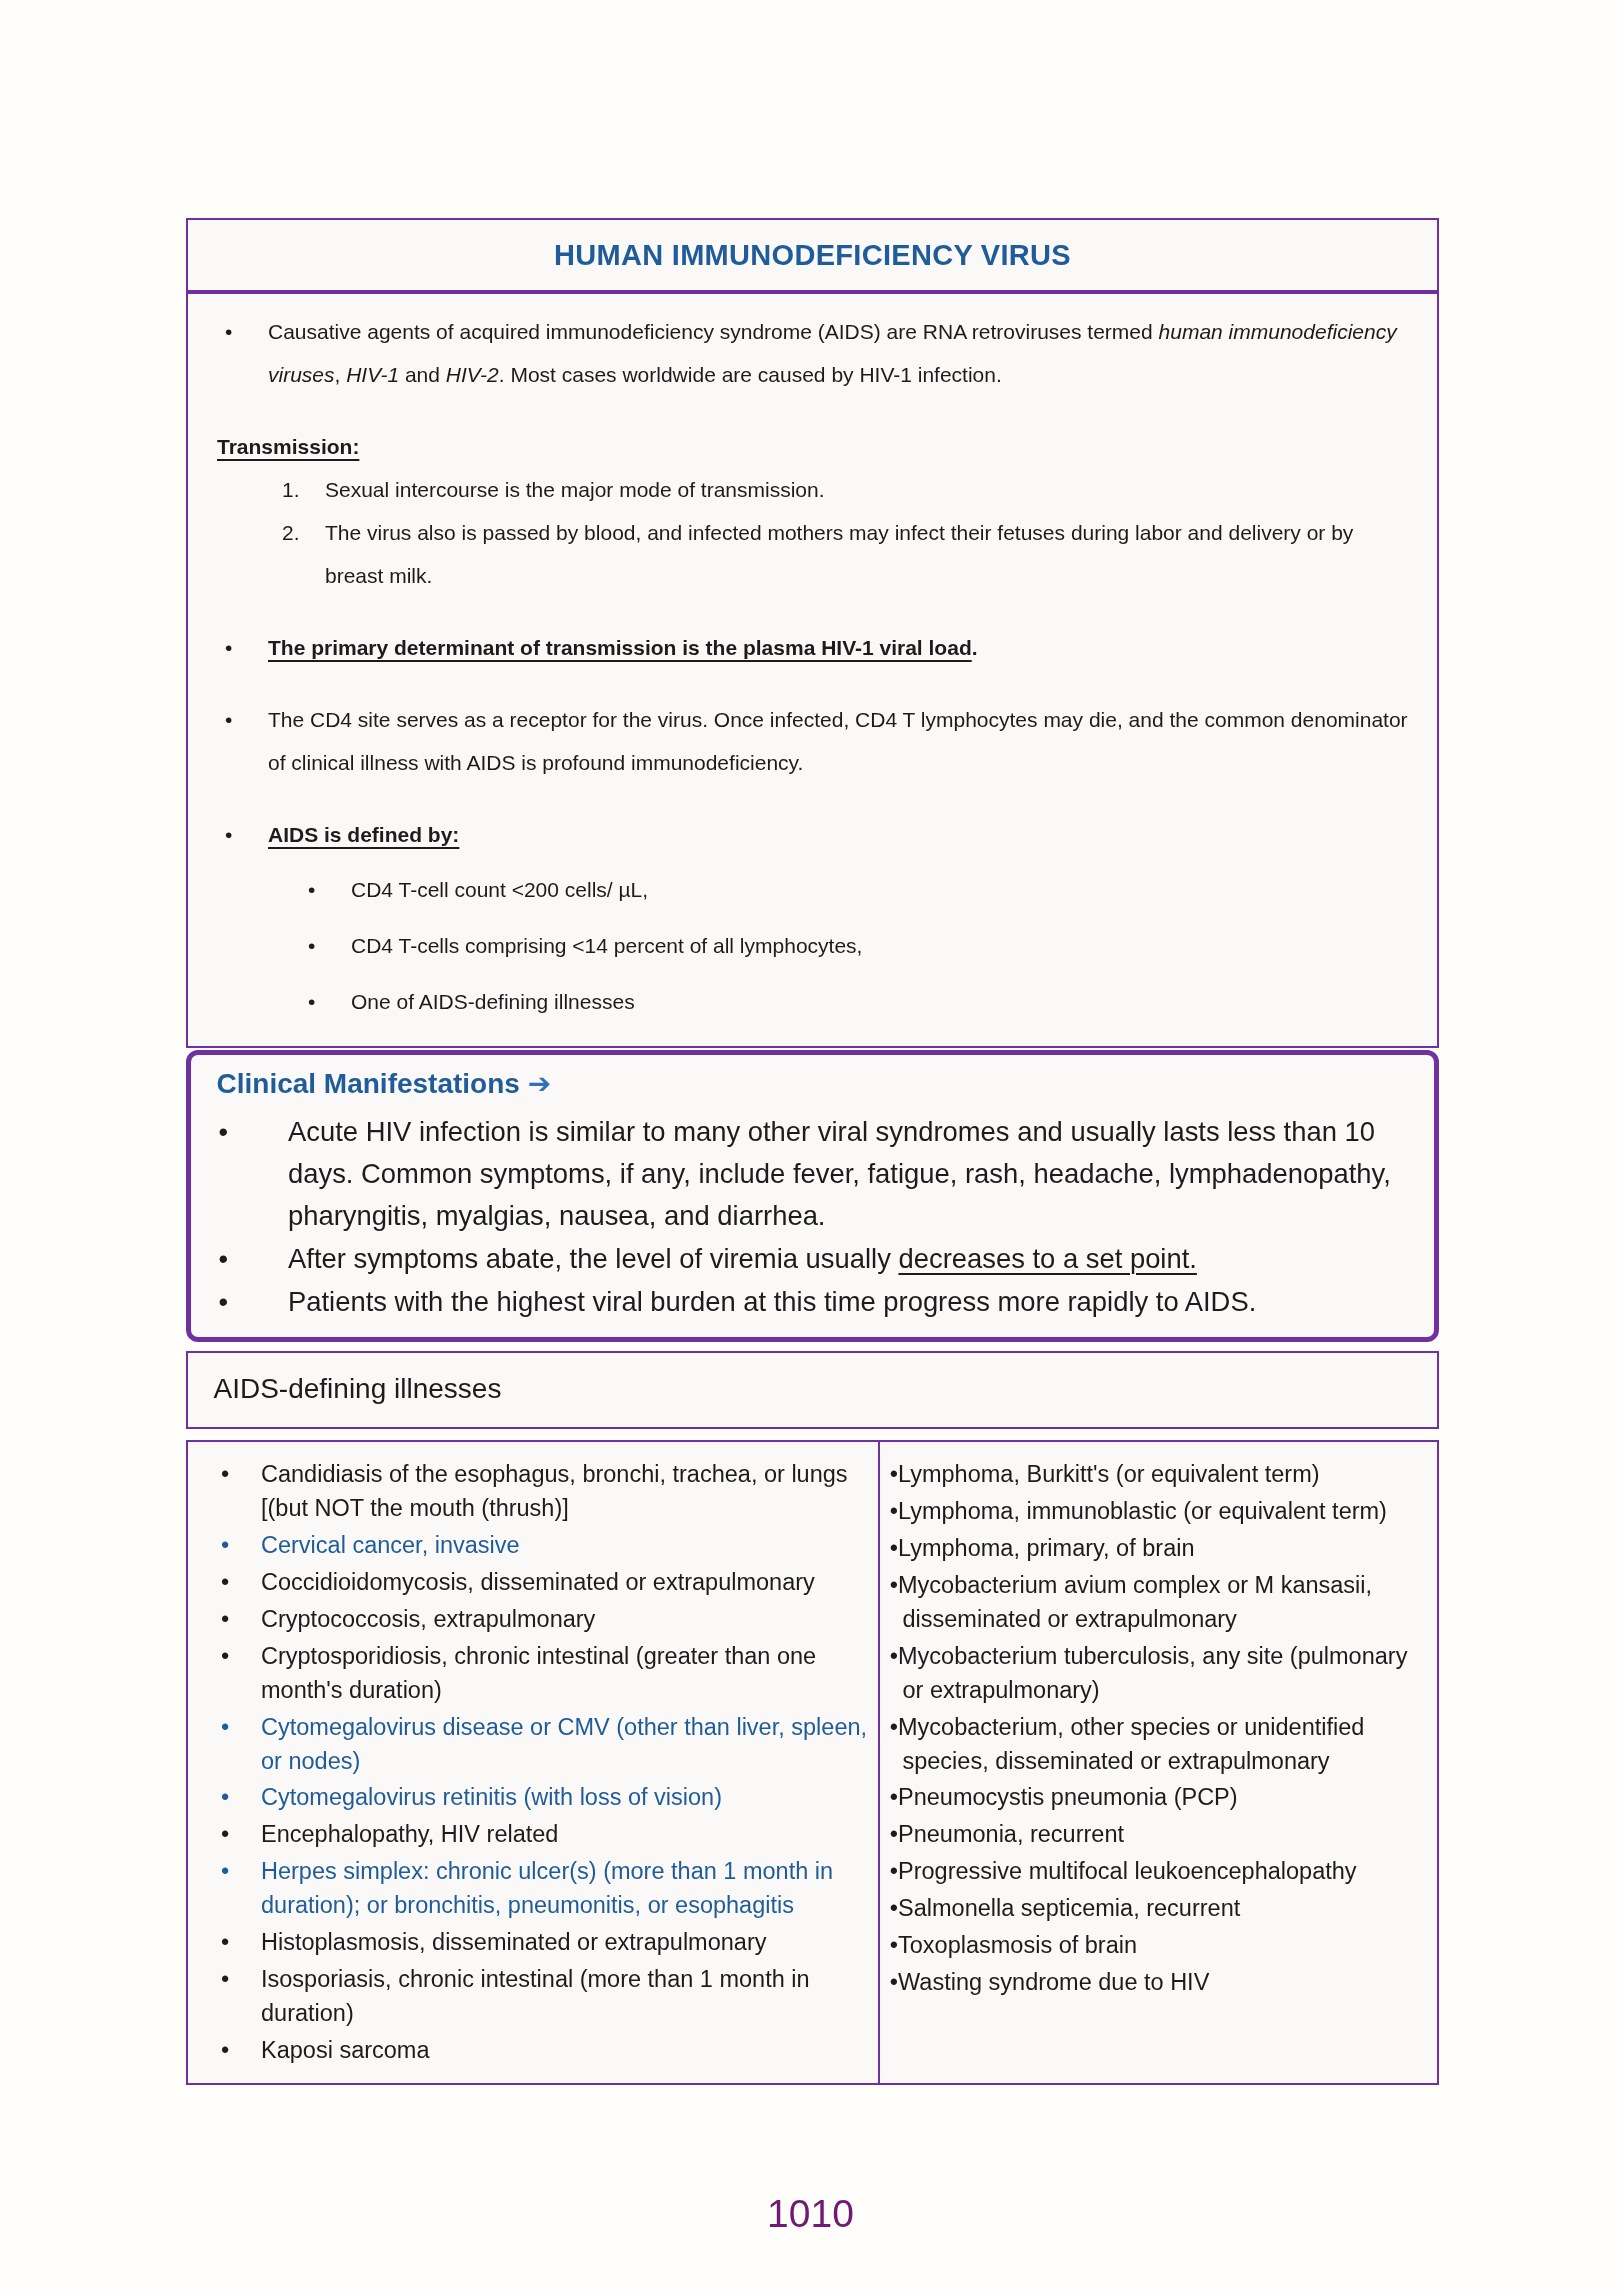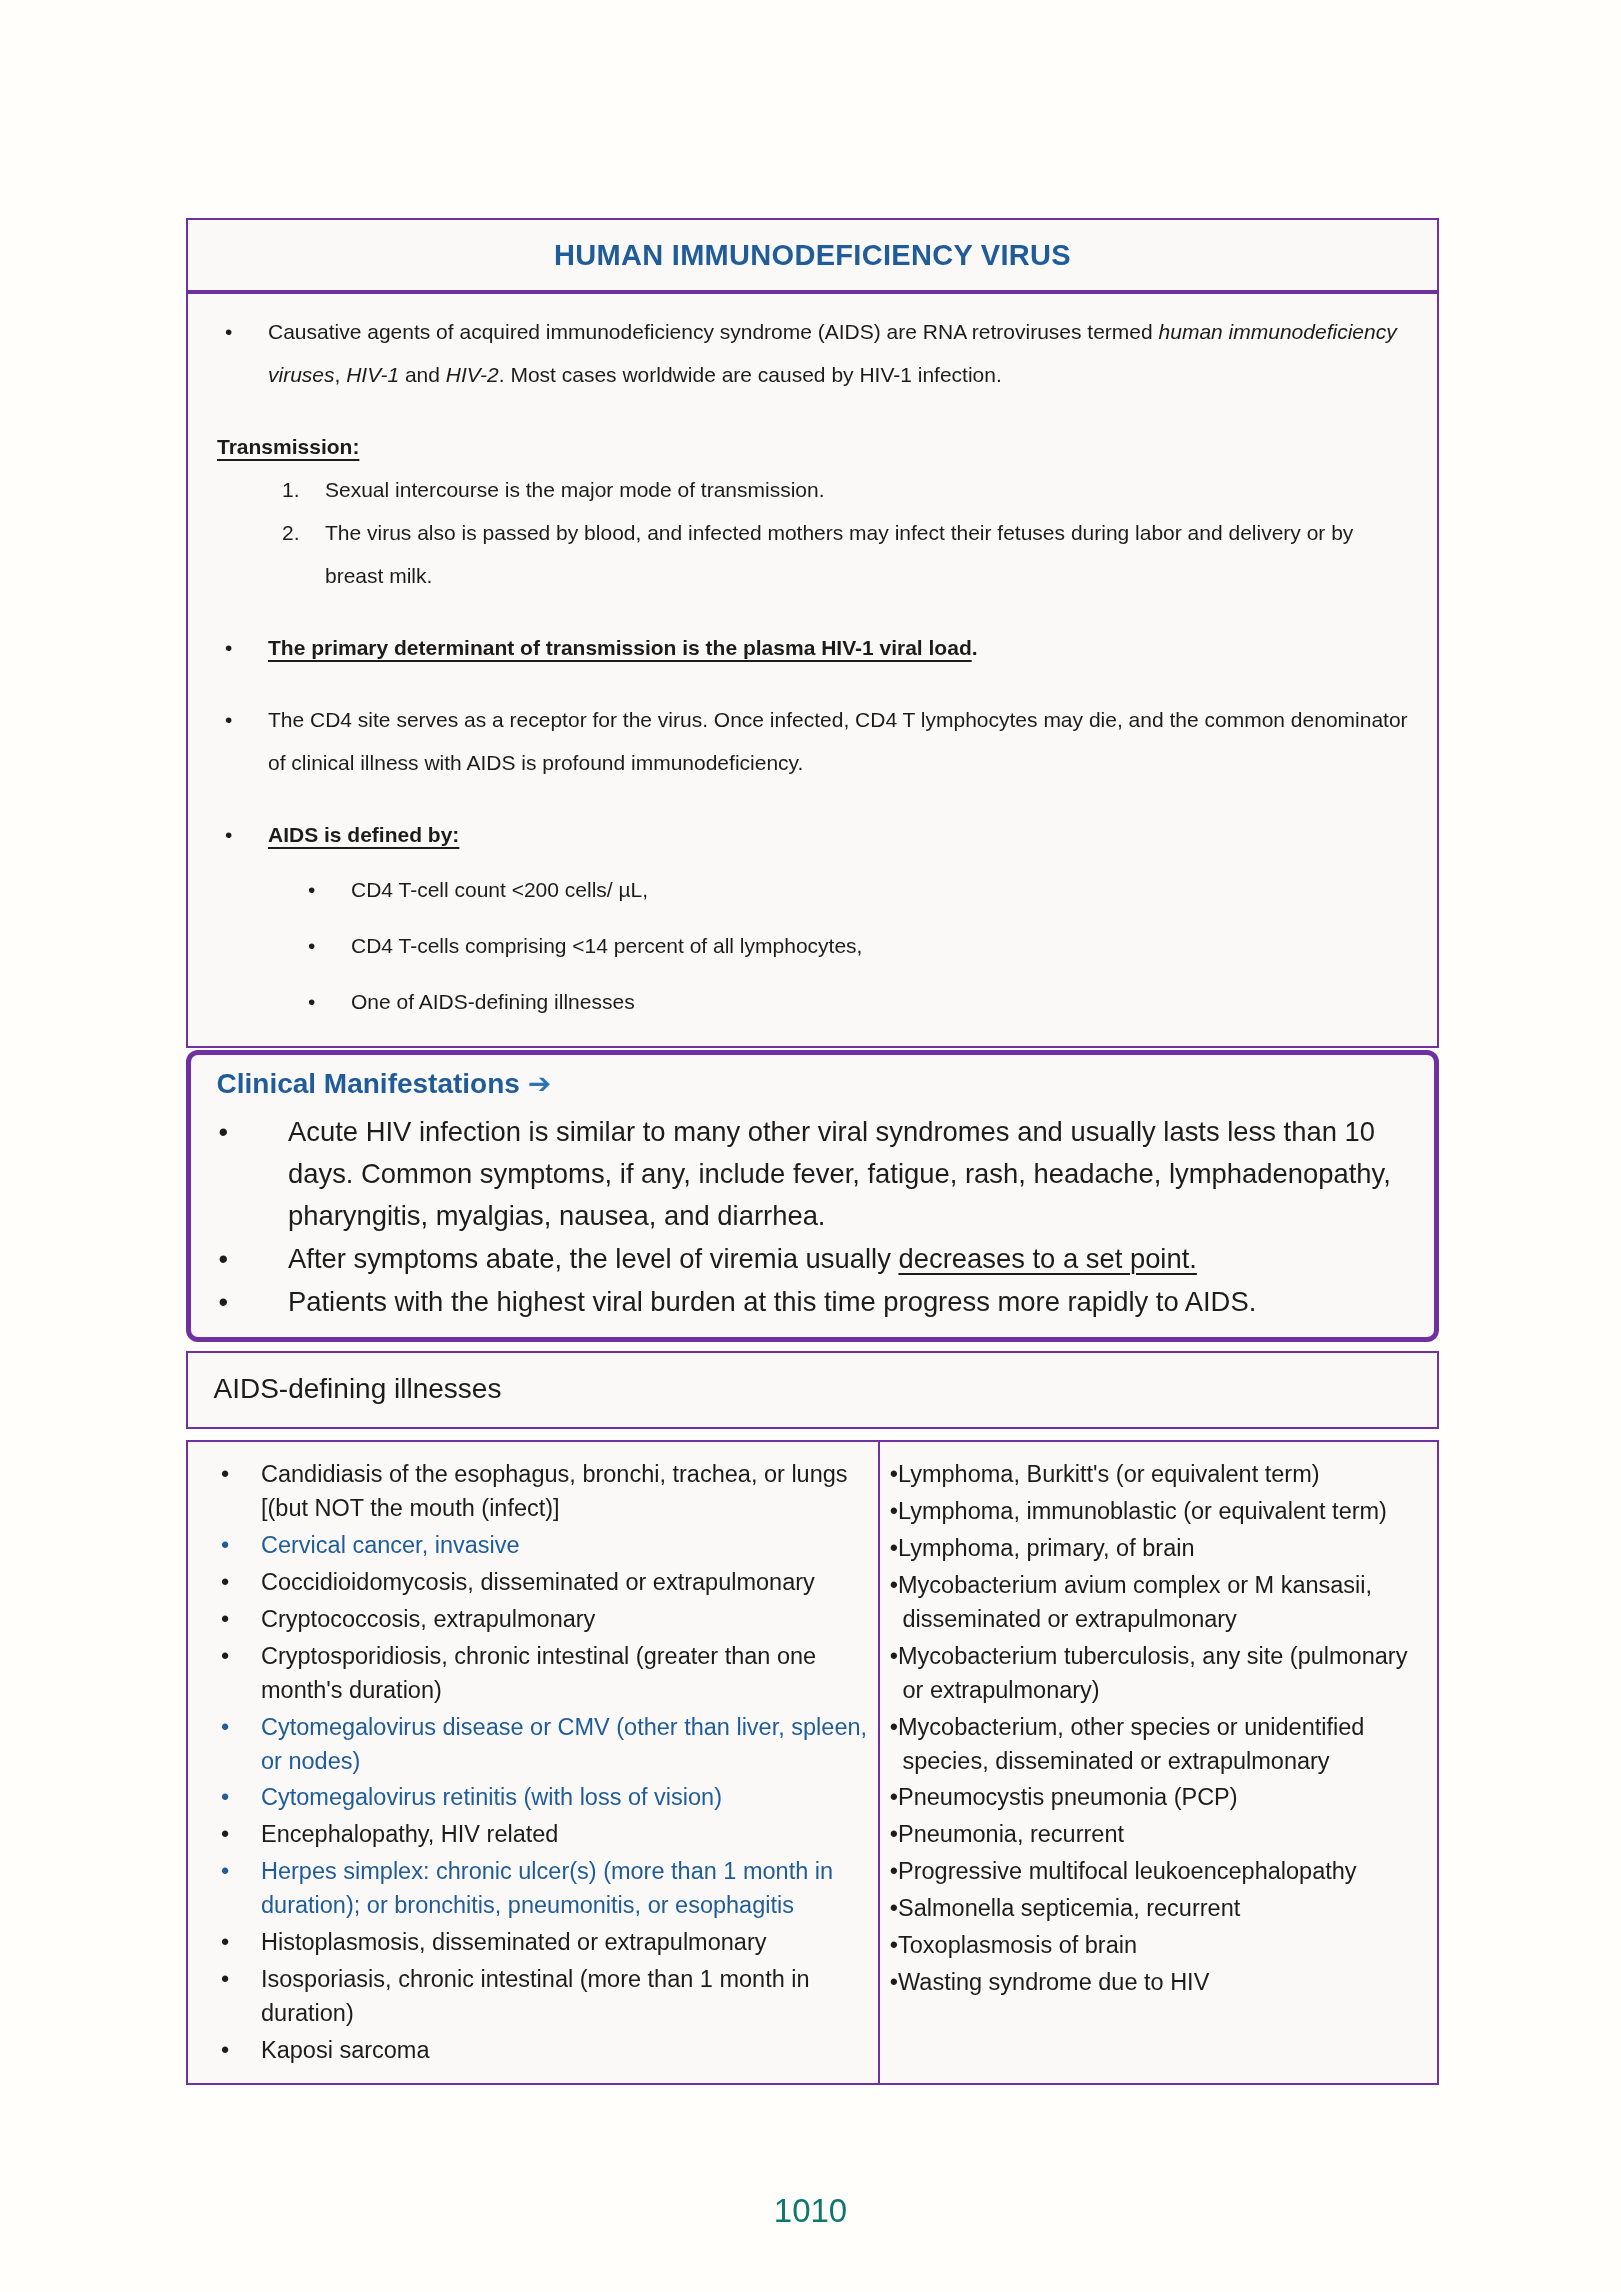--- a/index.html
+++ b/index.html
@@ -61,21 +61,21 @@
   .col-left{width:692px;border-right:2.9px solid var(--purple);padding:11.8px 3.9px 15.7px 0;}
   .col-right{flex:1;padding:11.8px 13.7px 15.7px 9.8px;}
   .cols-box ul{list-style:none;font-size:23.5px;line-height:34px;}
   .col-left li{position:relative;padding-left:73px;margin-top:2.9px;}
   .col-left li::before{content:"\2022";position:absolute;left:33px;}
   .col-right li{padding-left:12.7px;text-indent:-12.7px;margin-top:2.9px;}
   .col-right li::before{content:"\2022";}
   .cols-box li.emph{color:var(--blue);font-weight:normal;}
 
   .page-num{position:absolute;top:2192px;left:0;width:100%;text-align:center;
-    font-size:33px;color:#0f766e;}
+    font-size:39px;color:#701a75;}
 </style>
 </head>
 <body>
 
 <div class="doc">
 
   <div class="pbox title-box">
     <h1>HUMAN IMMUNODEFICIENCY VIRUS</h1>
   </div>
 
@@ -129,21 +129,21 @@
     </ul>
   </div>
 
   <div class="pbox adi-box">
     <span>AIDS-defining illnesses</span>
   </div>
 
   <div class="pbox cols-box">
     <div class="col-left">
       <ul>
-          <li>Candidiasis of the esophagus, bronchi, trachea, or lungs [(but NOT the mouth (infect)]</li>
+          <li>Candidiasis of the esophagus, bronchi, trachea, or lungs [(but NOT the mouth (thrush)]</li>
           <li class="emph">Cervical cancer, invasive</li>
           <li>Coccidioidomycosis, disseminated or extrapulmonary</li>
           <li>Cryptococcosis, extrapulmonary</li>
           <li>Cryptosporidiosis, chronic intestinal (greater than one month's duration)</li>
           <li class="emph">Cytomegalovirus disease or CMV (other than liver, spleen, or nodes)</li>
           <li class="emph">Cytomegalovirus retinitis (with loss of vision)</li>
           <li>Encephalopathy, HIV related</li>
           <li class="emph">Herpes simplex: chronic ulcer(s) (more than 1 month in duration); or bronchitis, pneumonitis, or esophagitis</li>
           <li>Histoplasmosis, disseminated or extrapulmonary</li>
           <li>Isosporiasis, chronic intestinal (more than 1 month in duration)</li>

